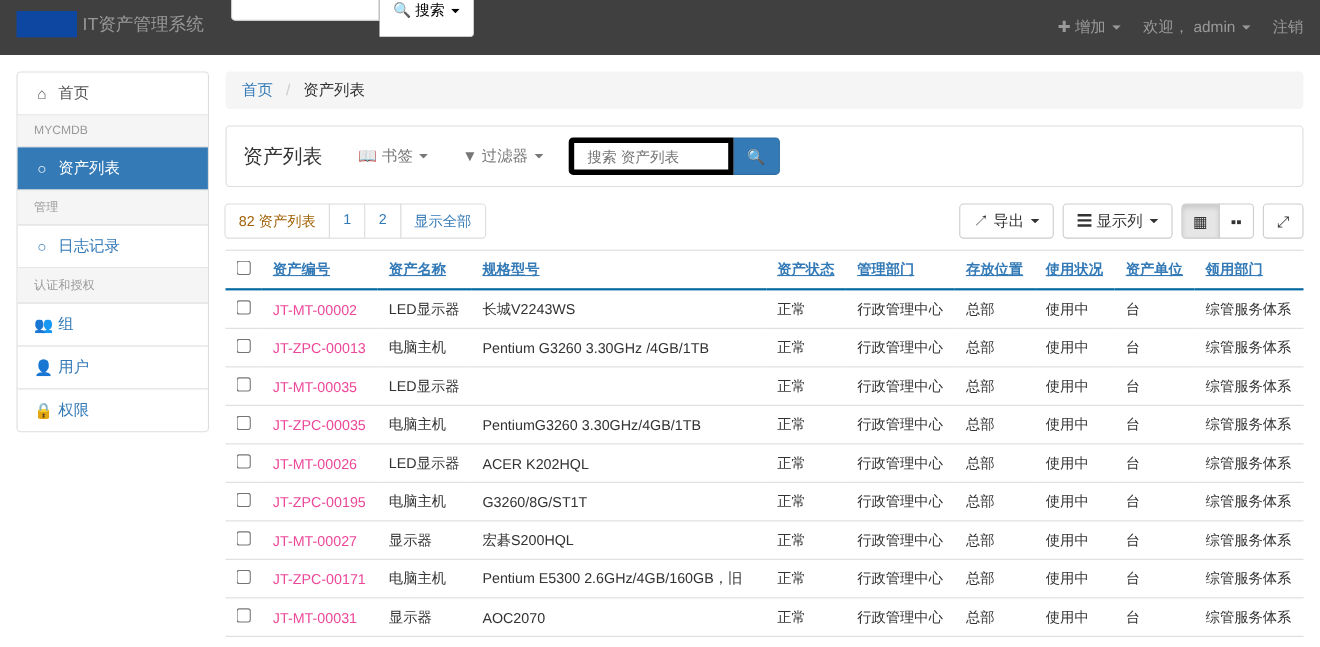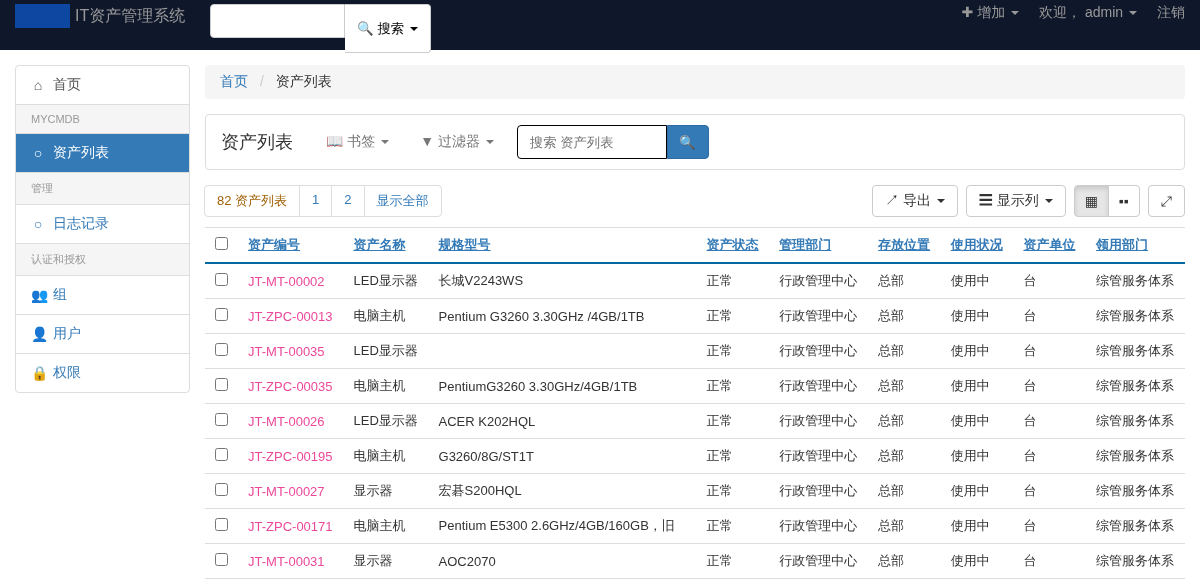--- a/index.html
+++ b/index.html
@@ -1,19 +1,19 @@
 <!DOCTYPE html>
 <html><head>
   <meta charset="utf-8">
   <style>
     * { box-sizing: border-box; margin: 0; padding: 0; }
     body { font-family: "Helvetica Neue", Helvetica, Arial, sans-serif; font-size: 14px; color: #333; background: #fff; }
     
     
-    .navbar { background: #0f172a; color: #fff; height: 50px; display: flex; align-items: flex-start; padding: 4px 15px; }
+    .navbar { background: #404040; color: #fff; height: 50px; display: flex; align-items: flex-end; padding: 16px 15px; }
     .navbar-brand { display: flex; align-items: center; margin-right: 15px; }
     .logo-box { width: 55px; height: 24px; background: #0d47a1; margin-right: 5px; display: inline-block; }
     .brand-text { color: #999; font-size: 16px; }
     .search-group { display: flex; margin-left: 10px; }
     .search-input { width: 135px; height: 34px; padding: 6px 12px; border: 1px solid #ccc; border-radius: 4px 0 0 4px; font-size: 14px; }
     .search-btn { height: 49px; padding: 6px 12px; background: #fff; border: 1px solid #ccc; border-left: 0; border-radius: 0 4px 4px 0; cursor: pointer; }
     .navbar-right { margin-left: auto; display: flex; align-items: center; gap: 20px; }
     .navbar-link { color: #999; cursor: pointer; }
     .caret { display: inline-block; width: 0; height: 0; margin-left: 2px; vertical-align: middle; border-top: 4px dashed; border-right: 4px solid transparent; border-left: 4px solid transparent; }
     
@@ -30,21 +30,21 @@
     .main { flex: 1; min-width: 0; }
     .breadcrumb { padding: 8px 15px; background: #f5f5f5; border-radius: 4px; margin-bottom: 15px; }
     .breadcrumb a { color: #337ab7; text-decoration: none; }
     .breadcrumb-sep { color: #ccc; margin: 0 8px; }
     
     .toolbar { display: flex; align-items: center; padding: 10px 15px; border: 1px solid #ddd; border-radius: 4px; margin-bottom: 15px; gap: 15px; }
     .toolbar-title { font-size: 18px; margin-right: 10px; }
     .btn-default { background: #fff; border: 1px solid #ccc; padding: 6px 12px; border-radius: 4px; cursor: pointer; color: #333; font-size: 14px; }
     .btn-link { background: none; border: none; color: #777; cursor: pointer; font-size: 14px; padding: 6px 8px; }
     .btn-primary { background: #337ab7; border: 1px solid #2e6da4; color: #fff; padding: 6px 12px; border-radius: 4px; cursor: pointer; font-size: 14px; }
-    .filter-input { height: 34px; padding: 6px 12px; border: 1px solid #000000; border-radius: 4px 0 0 4px; width: 150px; }
+    .filter-input { height: 34px; padding: 6px 12px; border: 5px solid #000000; border-radius: 4px 0 0 4px; width: 150px; }
     .filter-btn { height: 34px; background: #337ab7; border: 1px solid #2e6da4; color: #fff; padding: 6px 12px; border-radius: 0 4px 4px 0; cursor: pointer; }
     .toolbar-right { margin-left: auto; }
     
     .actions-row { display: flex; align-items: center; margin-bottom: 10px; gap: 5px; }
     .pagination { display: flex; }
     .page-item { padding: 6px 12px; border: 1px solid #ddd; margin-left: -1px; cursor: pointer; font-size: 13px; color: #337ab7; background: #fff; }
     .page-item:first-child { border-radius: 4px 0 0 4px; }
     .page-item:last-child { border-radius: 0 4px 4px 0; }
     .page-item.info { color: #a16207; cursor: default; }
     .actions-right { margin-left: auto; display: flex; gap: 8px; }

